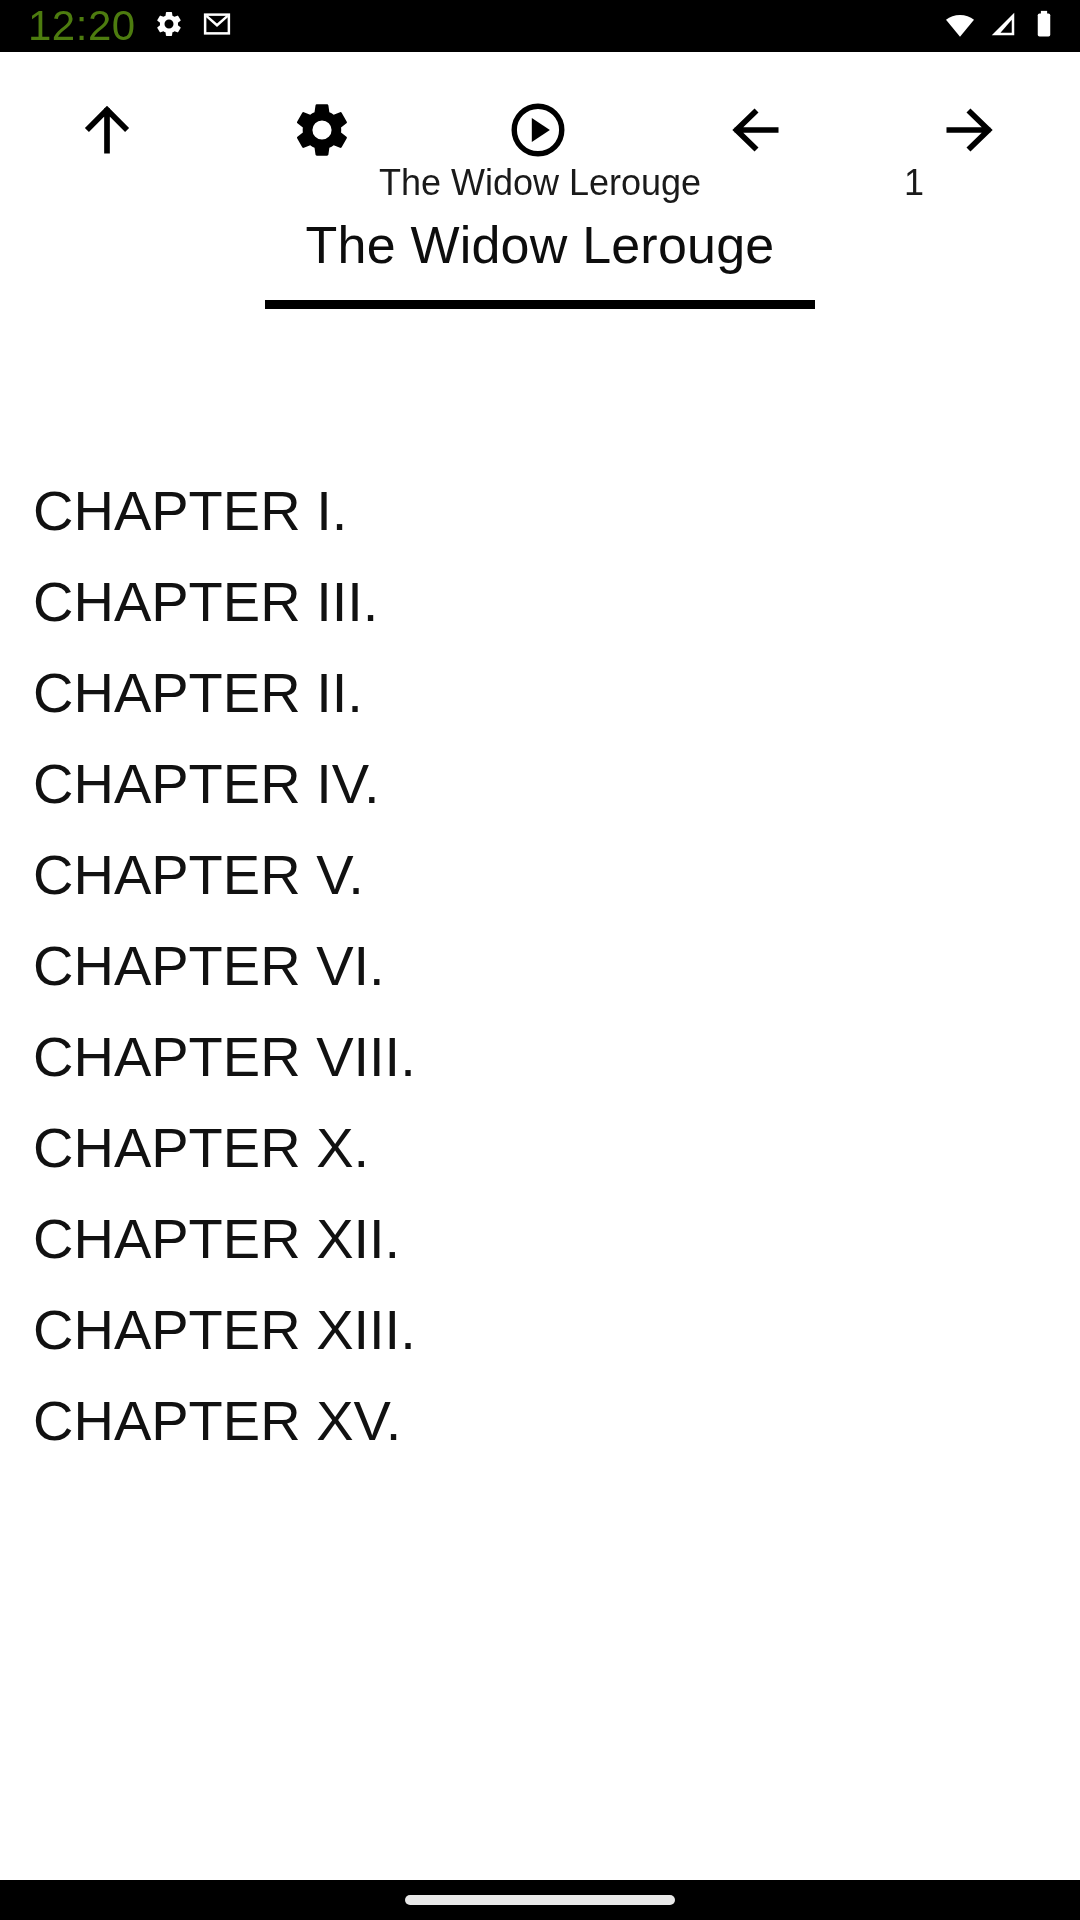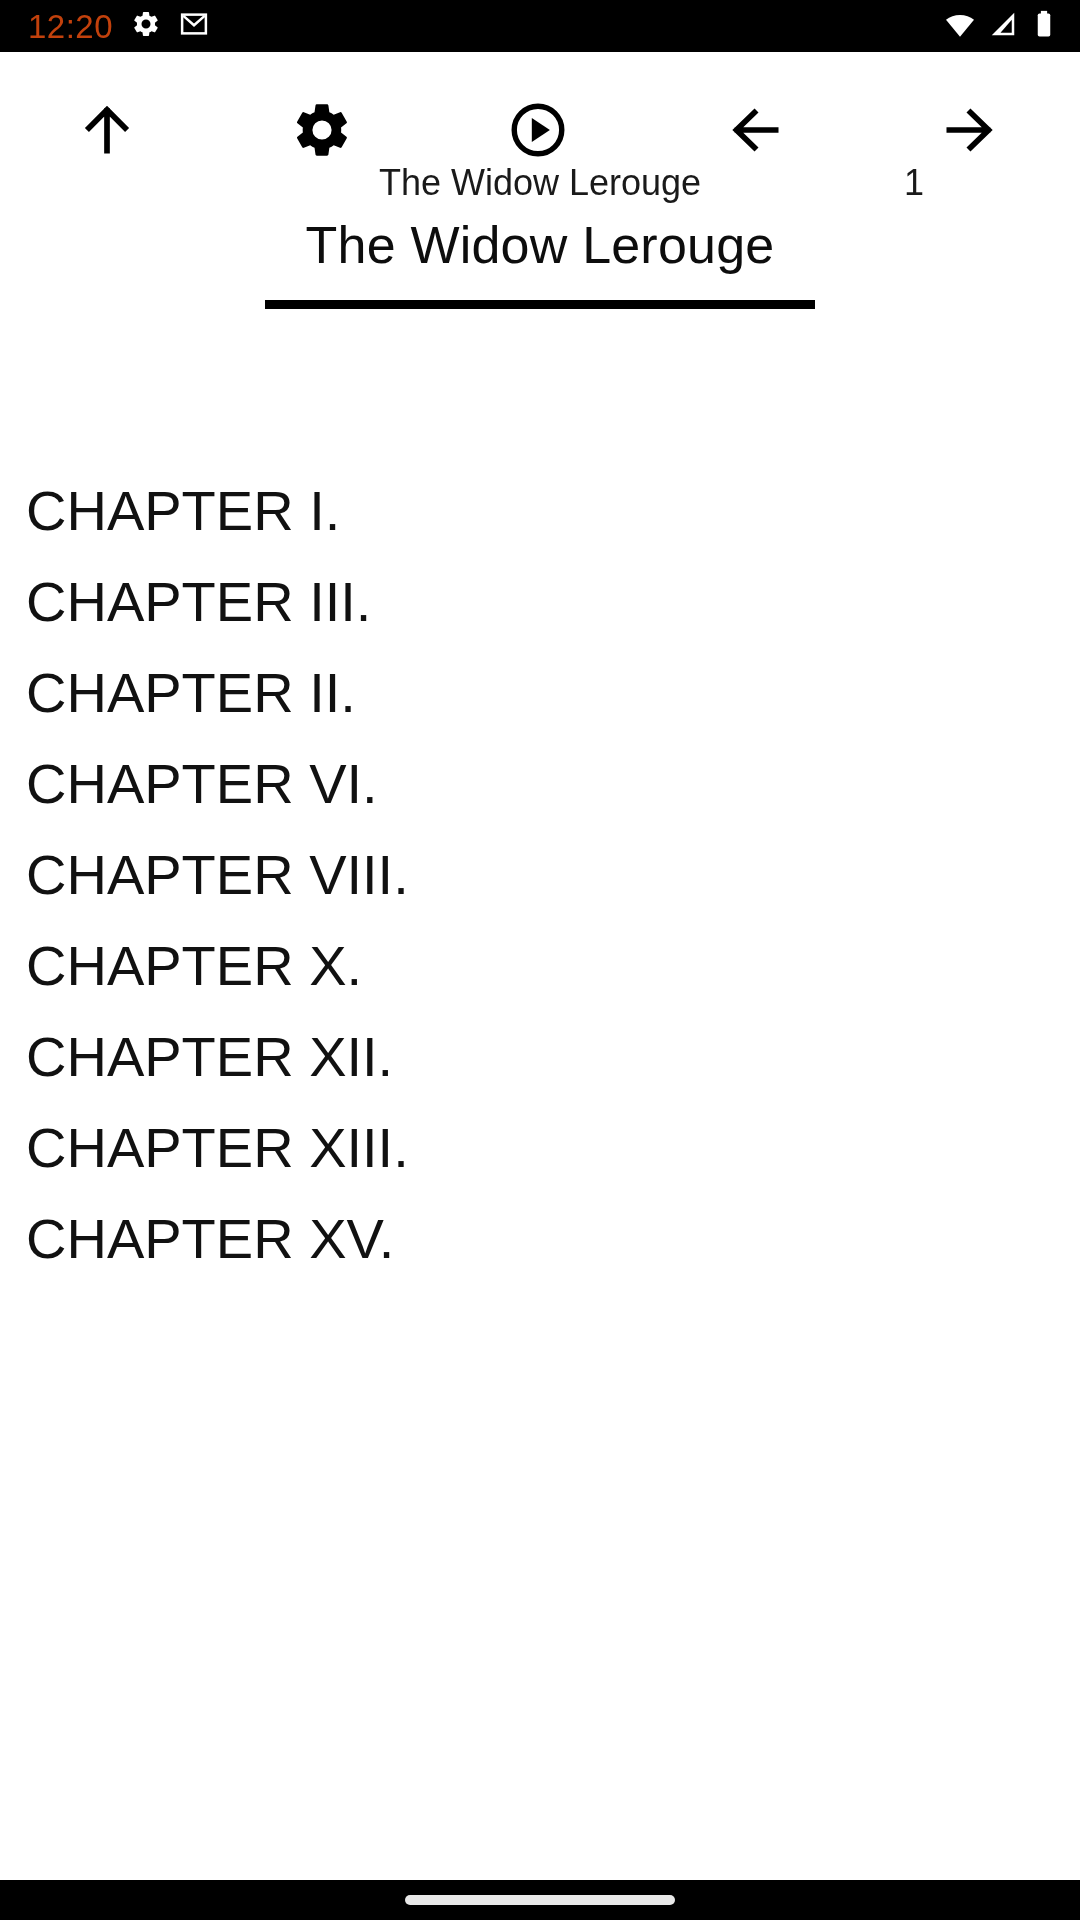--- a/index.html
+++ b/index.html
@@ -26,22 +26,22 @@
     align-items: center;
     box-sizing: border-box;
     padding: 0 22px 0 28px;
   }
   .status-left {
     display: flex;
     align-items: center;
     gap: 18px;
   }
   .status-time {
-    color: #c2410c;
-    font-size: 33px;
+    color: #4d7c0f;
+    font-size: 42px;
     letter-spacing: 0.5px;
     line-height: 1;
     font-family: "Liberation Sans", sans-serif;
     text-align: right;
   }
   .status-right {
     margin-left: auto;
     display: flex;
     align-items: center;
     gap: 12px;
@@ -145,21 +145,21 @@
   }
   .toc-list {
     position: absolute;
     top: 145px;
     left: 0;
     width: 1080px;
   }
   .toc-item {
     height: 91px;
     line-height: 91px;
-    padding-left: 26px;
+    padding-left: 33px;
     font-size: 56px;
     color: #111111;
     white-space: nowrap;
     font-family: "Liberation Sans", sans-serif;
     cursor: pointer;
   }
 
   
   .nav-bar {
     position: absolute;
@@ -272,20 +272,22 @@
     <div class="chapter-heading">The Widow Lerouge</div>
   </div>
 </div>
 <div class="heading-rule"></div>
 
 <div class="content">
   <div class="toc-list">
     <div class="toc-item">CHAPTER I.</div>
     <div class="toc-item">CHAPTER III.</div>
     <div class="toc-item">CHAPTER II.</div>
+    <div class="toc-item">CHAPTER IV.</div>
+    <div class="toc-item">CHAPTER V.</div>
     <div class="toc-item">CHAPTER VI.</div>
     <div class="toc-item">CHAPTER VIII.</div>
     <div class="toc-item">CHAPTER X.</div>
     <div class="toc-item">CHAPTER XII.</div>
     <div class="toc-item">CHAPTER XIII.</div>
     <div class="toc-item">CHAPTER XV.</div>
   </div>
 </div>
 
 <div class="nav-bar">

